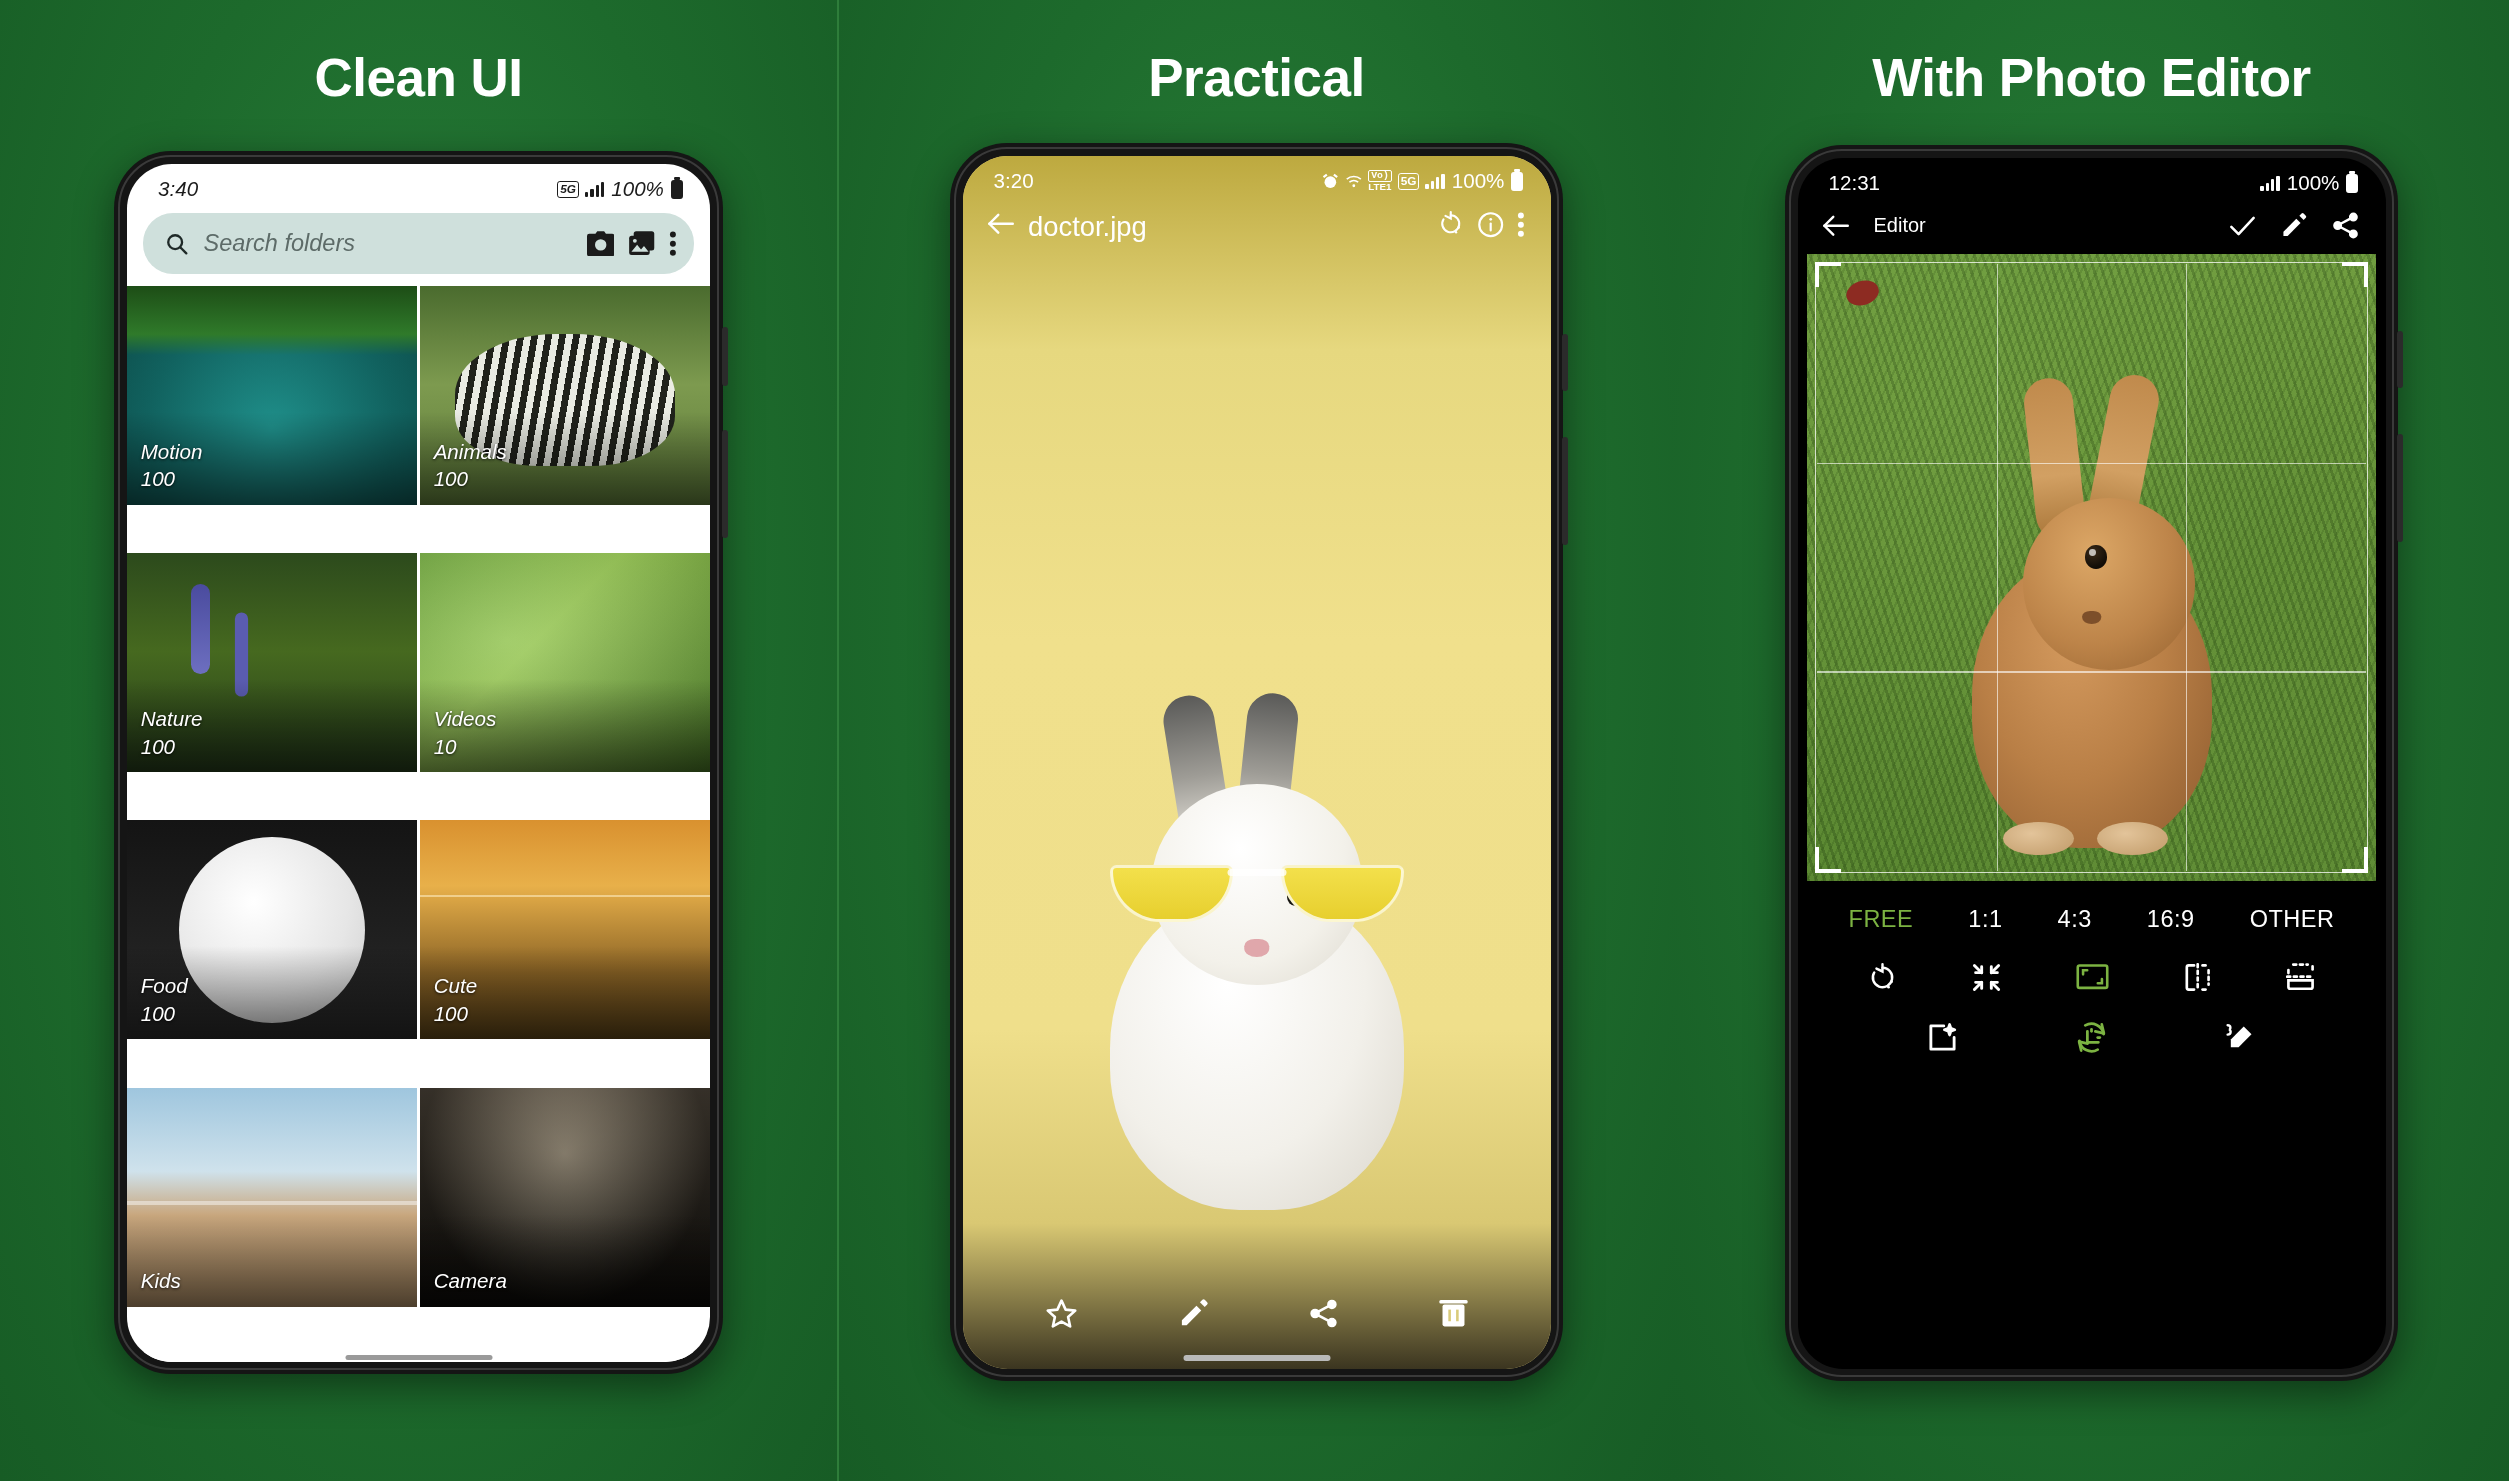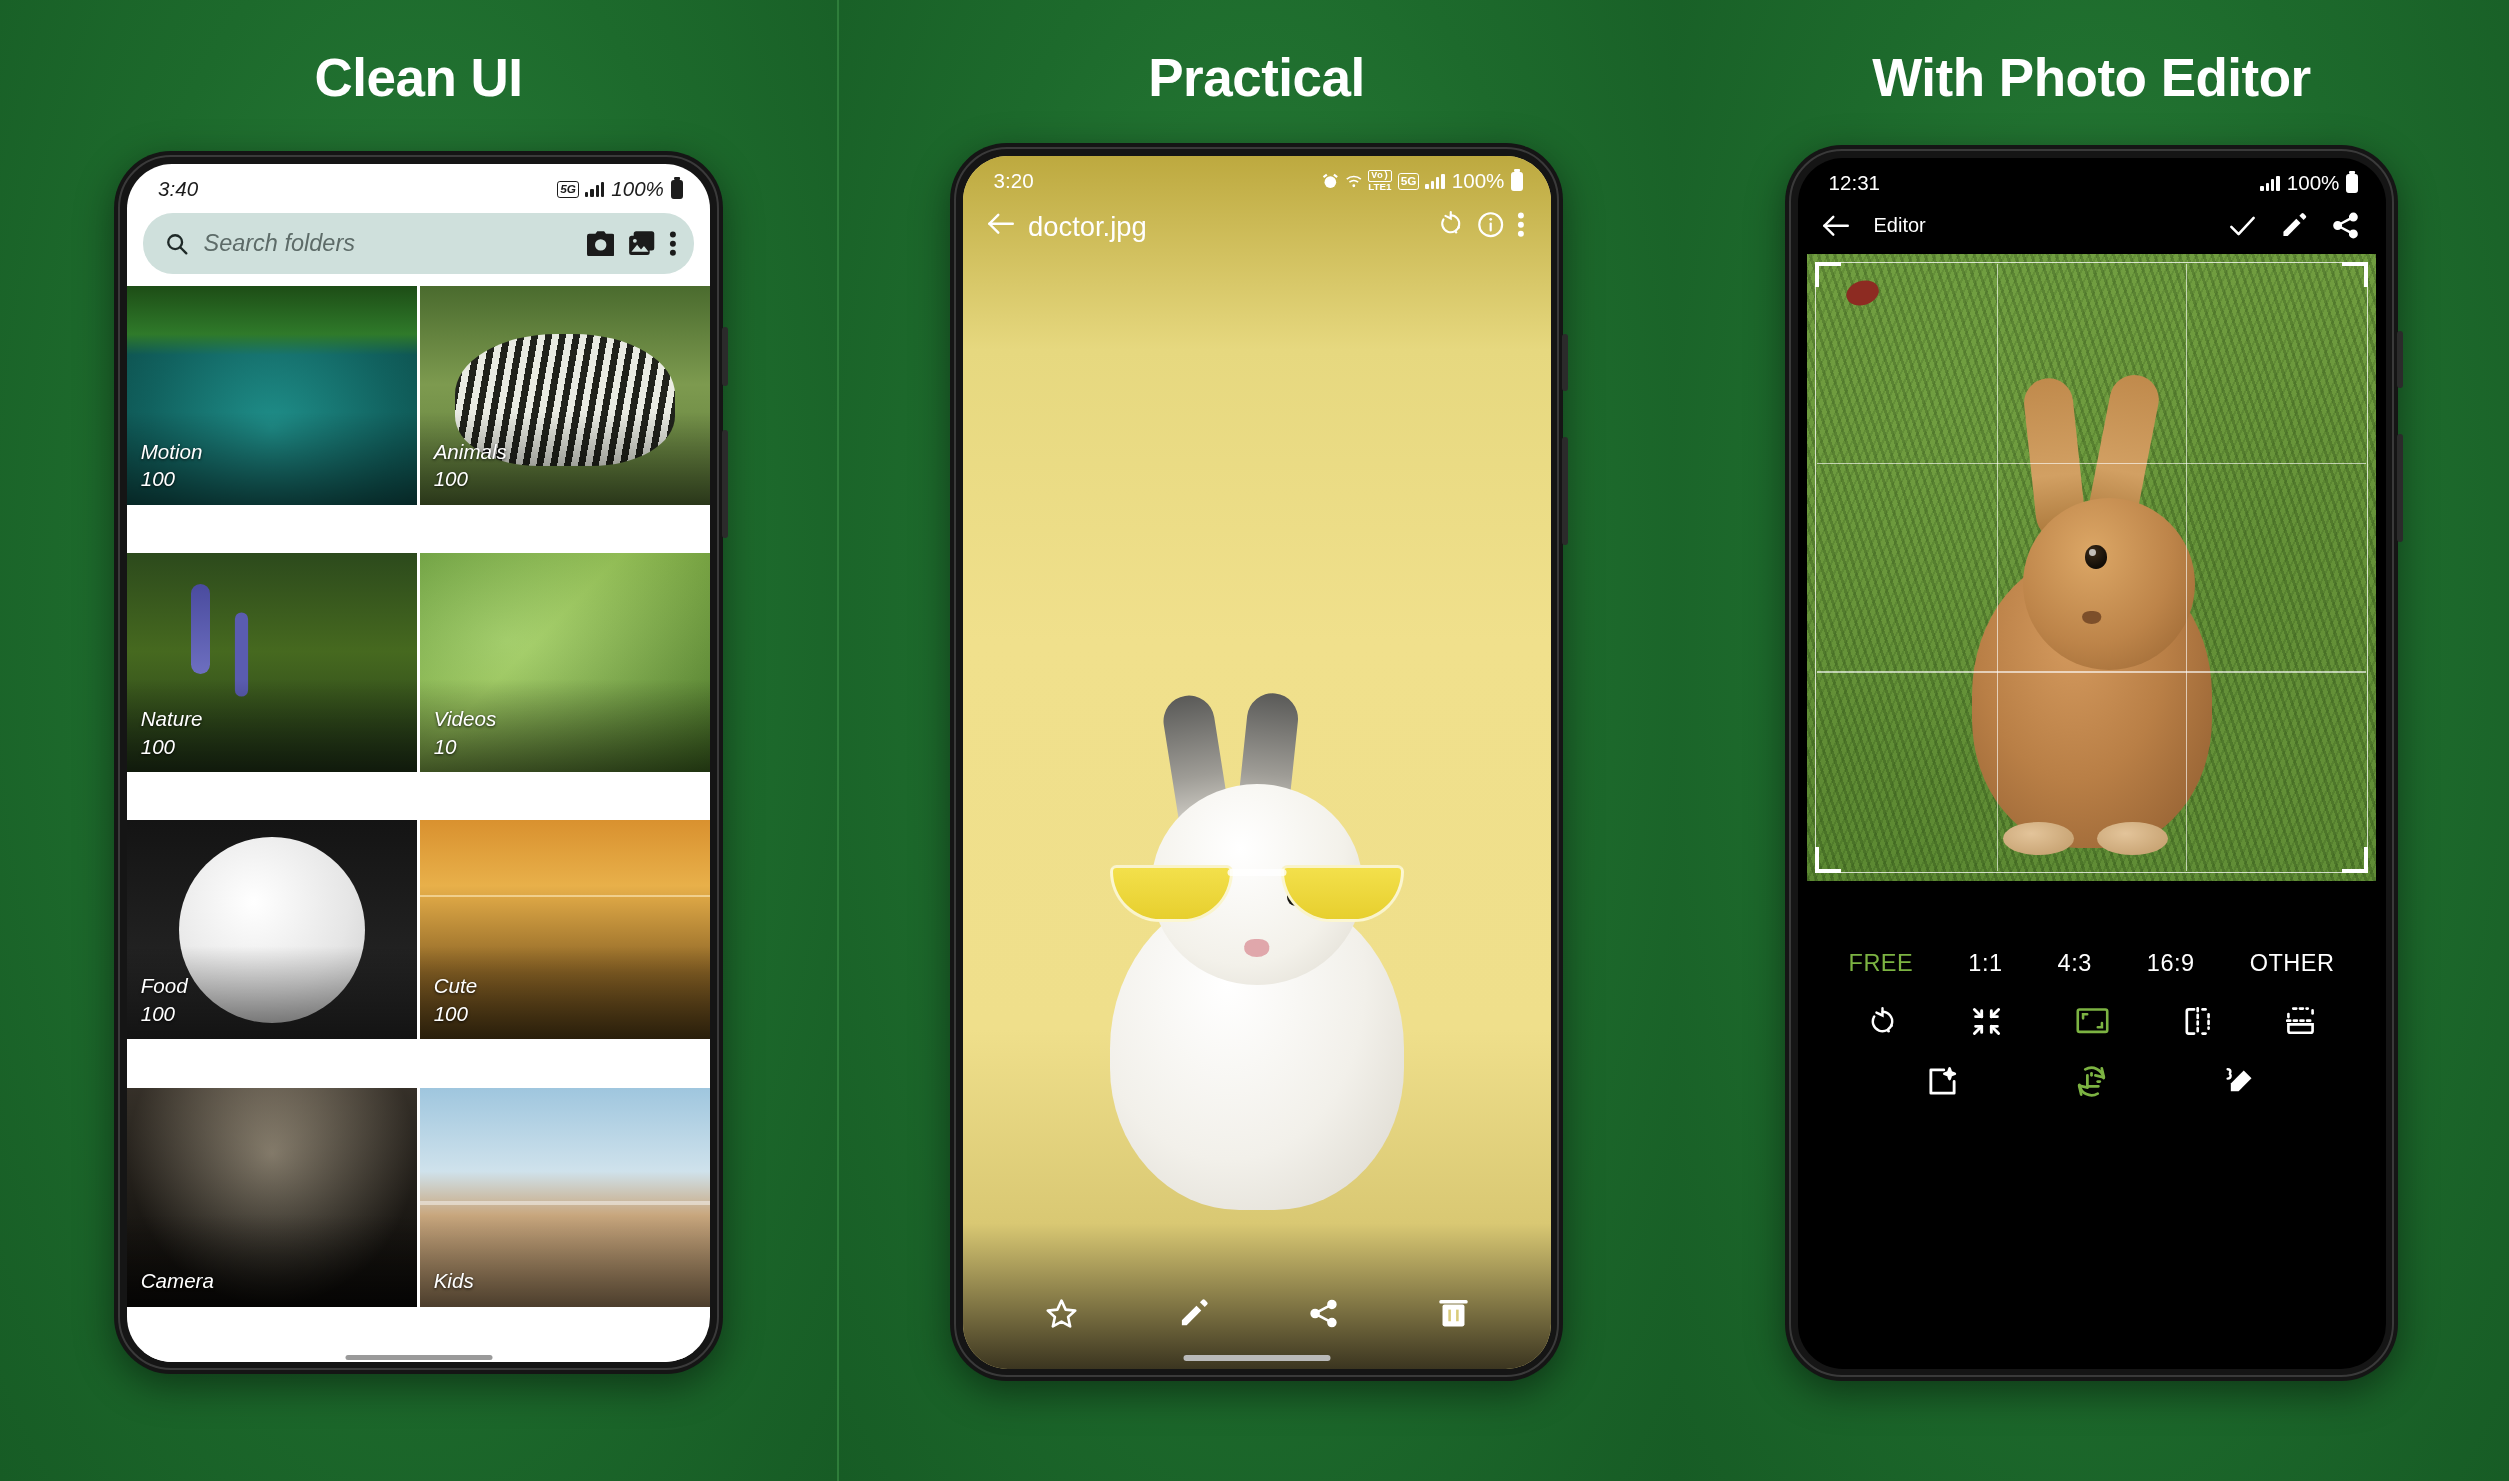--- a/index.html
+++ b/index.html
@@ -213,21 +213,21 @@
   .crop-ov .gl { position:absolute; background:rgba(255,255,255,.62); }
   .crop-ov .gl.v { top:9.8px; bottom:9.8px; width:1.5px; }
   .crop-ov .gl.h { left:9.8px; right:9.8px; height:1.5px; }
   .crop-ov .cn { position:absolute; width:25.5px; height:25.5px; border:4.9px solid #ffffff; }
   .cn.tl{ top:7.8px; left:7.8px; border-right:0; border-bottom:0; }
   .cn.tr{ top:7.8px; right:7.8px; border-left:0; border-bottom:0; }
   .cn.bl{ bottom:7.8px; left:7.8px; border-right:0; border-top:0; }
   .cn.br{ bottom:7.8px; right:7.8px; border-left:0; border-top:0; }
   .crop-frame { position:absolute; inset:7.8px; border:1.5px solid rgba(255,255,255,.75); }
 
-  .ratios { display:flex; justify-content:space-around; padding:25.5px 23.5px 19.6px; font-size:23.5px; letter-spacing:0.5px;margin-top:44px; }
+  .ratios { display:flex; justify-content:space-around; padding:25.5px 23.5px 19.6px; font-size:23.5px; letter-spacing:0.5px; }
   .ratios .r { color:#ffffff; }
   .ratios .r.sel { color:#7cb342; }
   .toolrow { display:flex; justify-content:space-around; align-items:center; padding:9.8px 33px 13.7px; }
   .toolrow2 { display:flex; justify-content:space-around; align-items:center; padding:15.7px 71px 9.8px; }
   svg { display:block; }
 </style>
 </head>
 <body>
 
 <div class="panel panel-1">
@@ -332,31 +332,31 @@
           </div>
           <div class="cell">
             <div class="thumb t-cute"></div>
             <div class="shade"></div>
             <div class="meta">
               <div class="nm">Cute</div>
               <div class="ct">100</div>
             </div>
           </div>
           <div class="cell">
+            <div class="thumb t-kids"></div>
+            <div class="shade"></div>
+            <div class="meta">
+              <div class="nm">Kids</div>
+            </div>
+          </div>
+          <div class="cell">
             <div class="thumb t-camera"></div>
             <div class="shade"></div>
             <div class="meta">
               <div class="nm">Camera</div>
-            </div>
-          </div>
-          <div class="cell">
-            <div class="thumb t-kids"></div>
-            <div class="shade"></div>
-            <div class="meta">
-              <div class="nm">Kids</div>
             </div>
           </div>
         </div>
 
         <div class="navhint"></div>
       </div>
     </div>
   </div>
 </div>
 

